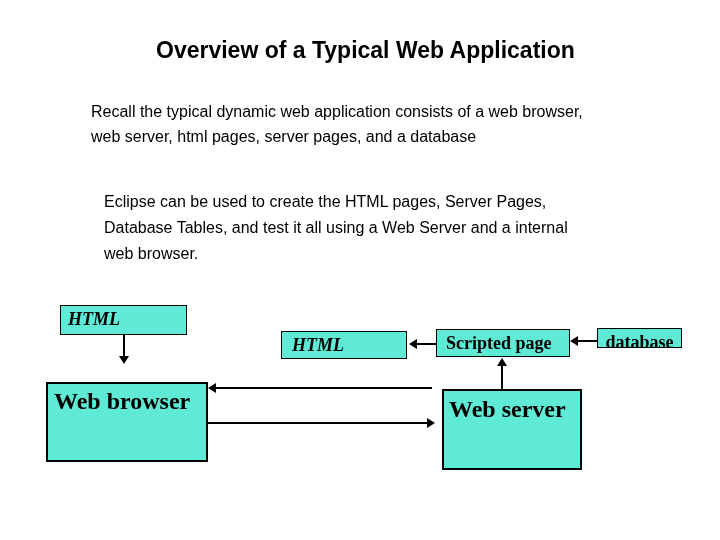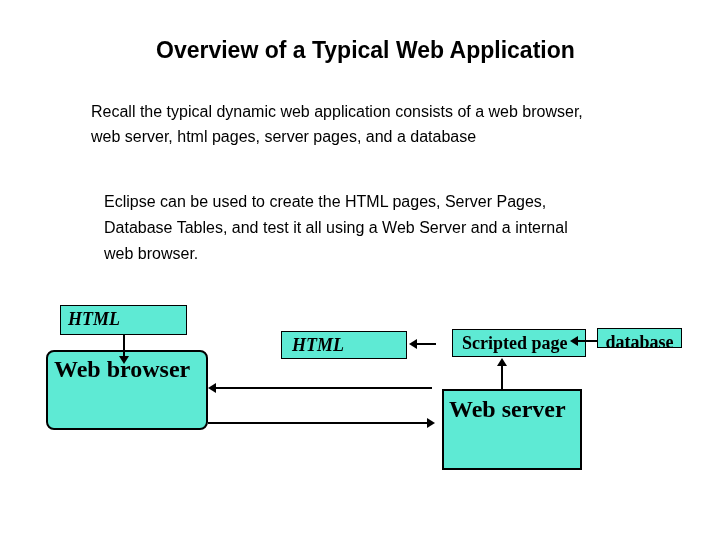--- a/index.html
+++ b/index.html
@@ -13,23 +13,23 @@
   #para1 { left: 91px; top: 99px; }
   #para2 { left: 104px; top: 189px; line-height: 26px; }
 
   .box { position: absolute; background: #5eead4; border: 1px solid #000; box-sizing: border-box;
          font-family: "Liberation Serif", serif; font-weight: bold; }
   .box.big   { border-width: 2px; font-size: 24px; }
   .box.small { font-size: 18px; line-height: 26px; }
   .box.ital  { font-style: italic; }
 
   #box-html-top    { left: 60px;  top: 305px; width: 127px; height: 30px; padding-left: 7px; }
-  #box-browser     { left: 46px;  top: 350px; width: 162px; height: 80px; padding: 4px 0 0 6px; line-height: 26px; border-radius: 8px; }
+  #box-browser     { left: 46px;  top: 382px; width: 162px; height: 80px; padding: 4px 0 0 6px; line-height: 26px; }
   #box-html-mid    { left: 281px; top: 331px; width: 126px; height: 28px; padding-left: 10px; }
-  #box-scripted    { left: 436px; top: 329px; width: 134px; height: 28px; padding-left: 9px; margin-left: 16px; }
+  #box-scripted    { left: 436px; top: 329px; width: 134px; height: 28px; padding-left: 9px; }
   #box-database    { left: 597px; top: 328px; width: 85px;  height: 20px; text-align: center; }
   #box-server      { left: 442px; top: 389px; width: 140px; height: 81px; padding: 5px 0 0 5px; line-height: 26px; }
 
   .hline { position: absolute; height: 2px; background: #000; }
   .vline { position: absolute; width: 2px;  background: #000; }
   .head  { position: absolute; width: 0; height: 0; }
   .head.left  { border-top: 5px solid transparent; border-bottom: 5px solid transparent; border-right: 8px solid #000; }
   .head.right { border-top: 5px solid transparent; border-bottom: 5px solid transparent; border-left: 8px solid #000; }
   .head.down  { border-left: 5px solid transparent; border-right: 5px solid transparent; border-top: 8px solid #000; }
   .head.up    { border-left: 5px solid transparent; border-right: 5px solid transparent; border-bottom: 8px solid #000; }

